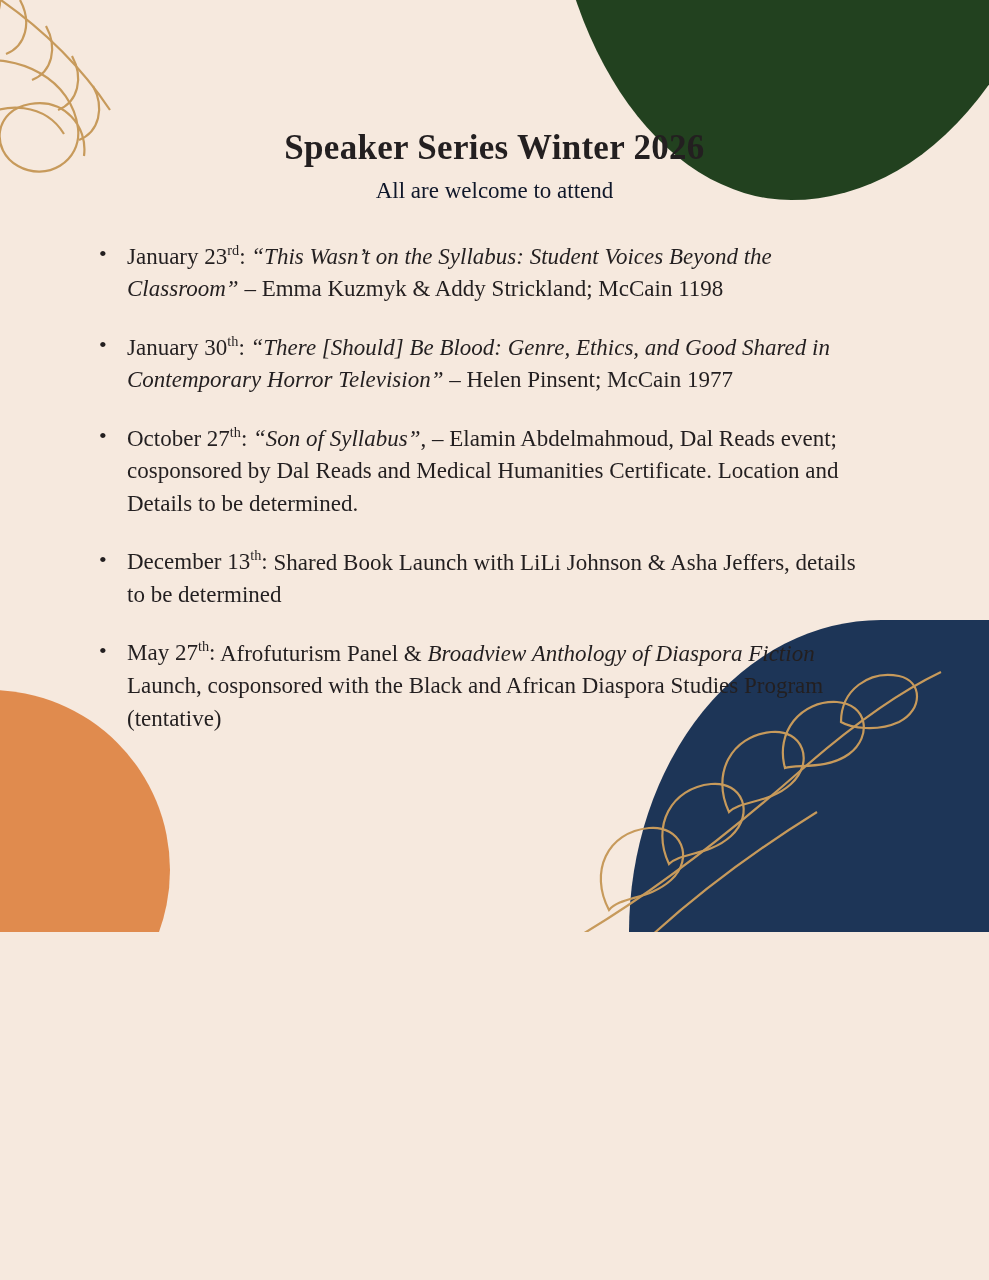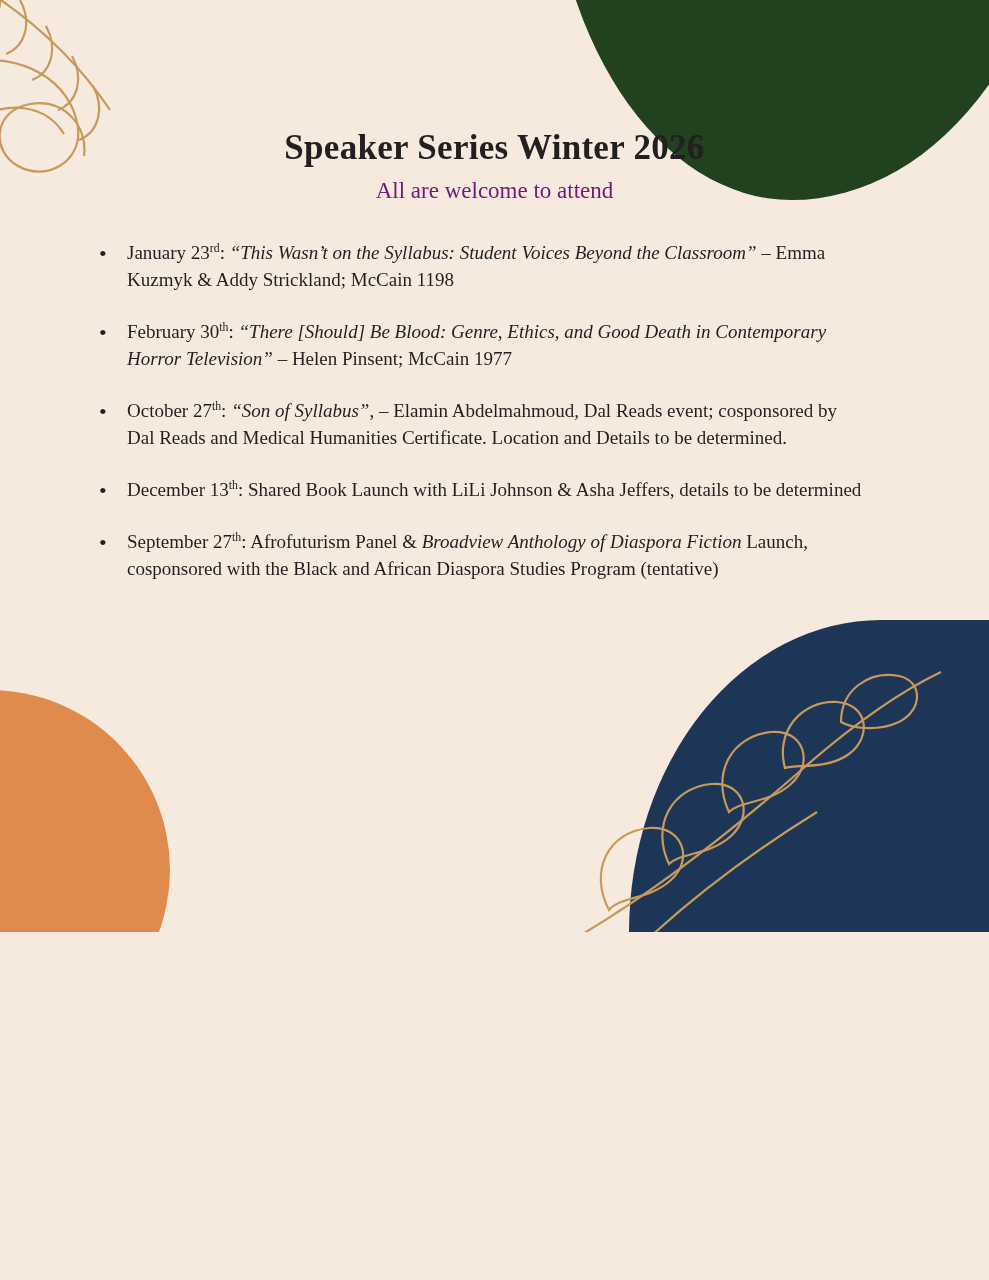--- a/index.html
+++ b/index.html
@@ -93,34 +93,34 @@
     color: #231f20;
     letter-spacing: 0.3px;
     margin: 0;
     padding: 128px 0 0 0;
     font-family: "Liberation Serif", serif;
   }
 
   .subtitle {
     text-align: center;
     font-size: 23px;
-    color: #701a75;
+    color: #0f172a;
     margin: 10px 0 0 0;
     font-family: "Liberation Serif", serif;
   }
 
   ul.events {
     list-style: none;
     margin: 36px 0 0 0;
     padding: 0 120px 0 95px;
   }
 
   ul.events > li {
     position: relative;
-    font-size: 19px;
+    font-size: 23px;
     line-height: 1.42;
     color: #231f20;
     margin-bottom: 25px;
     padding-left: 32px;
     text-align: left;
   }
 
   ul.events > li::before {
     content: "\2022";
     position: absolute;
@@ -167,30 +167,30 @@
   <div class="content">
     <h1 class="title">Speaker Series Winter 2026</h1>
     <p class="subtitle">All are welcome to attend</p>
 
     <ul class="events">
       <li>
         <span class="evt-date"><span>January 23</span><sup>rd</sup><span>:</span></span>
         <span class="ital">“This Wasn’t on the Syllabus: Student Voices Beyond the Classroom”</span><span> – Emma Kuzmyk &amp; Addy Strickland; McCain 1198</span>
       </li>
       <li>
-        <span class="evt-date"><span>February 30</span><sup>th</sup><span>:</span></span>
-        <span class="ital">“There [Should] Be Blood: Genre, Ethics, and Good Death in Contemporary Horror Television”</span><span> – Helen Pinsent; McCain 1977</span>
+        <span class="evt-date"><span>January 30</span><sup>th</sup><span>:</span></span>
+        <span class="ital">“There [Should] Be Blood: Genre, Ethics, and Good Shared in Contemporary Horror Television”</span><span> – Helen Pinsent; McCain 1977</span>
       </li>
       <li>
         <span class="evt-date"><span>October 27</span><sup>th</sup><span>:</span></span>
         <span class="ital">“Son of Syllabus”</span><span>, – Elamin Abdelmahmoud, Dal Reads event; cosponsored by Dal Reads and Medical Humanities Certificate.  Location and Details to be determined.</span>
       </li>
       <li>
         <span class="evt-date"><span>December 13</span><sup>th</sup><span>:</span></span>
         <span class="ital"></span><span> Shared Book Launch with LiLi Johnson &amp; Asha Jeffers, details to be determined</span>
       </li>
       <li>
-        <span class="evt-date"><span>September 27</span><sup>th</sup><span>:</span></span>
+        <span class="evt-date"><span>May 27</span><sup>th</sup><span>:</span></span>
         <span> Afrofuturism Panel &amp; </span><span class="ital">Broadview Anthology of Diaspora Fiction</span><span> Launch, cosponsored with the Black and African Diaspora Studies Program (tentative)</span>
       </li>
     </ul>
   </div>
 </div>
 
 </body></html>

